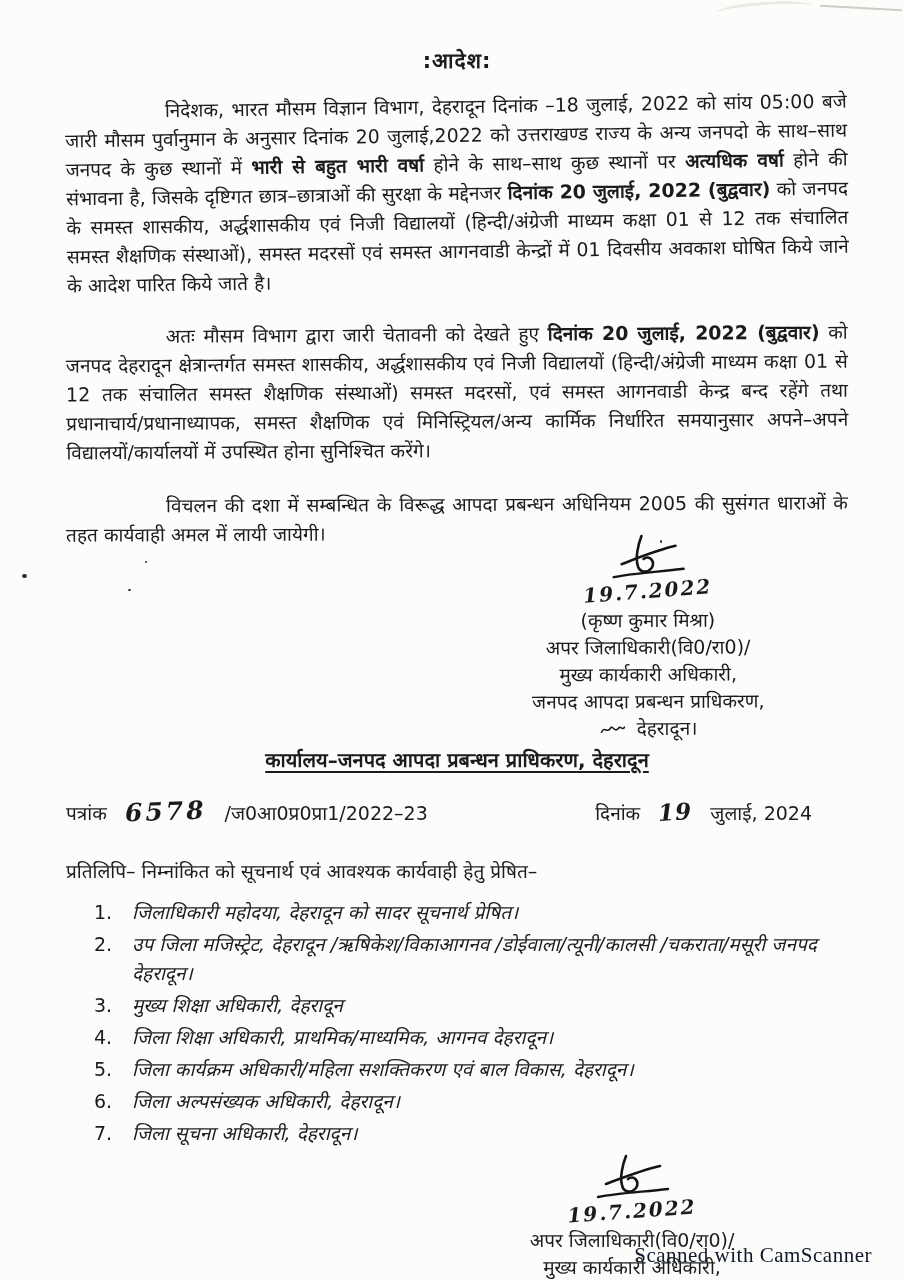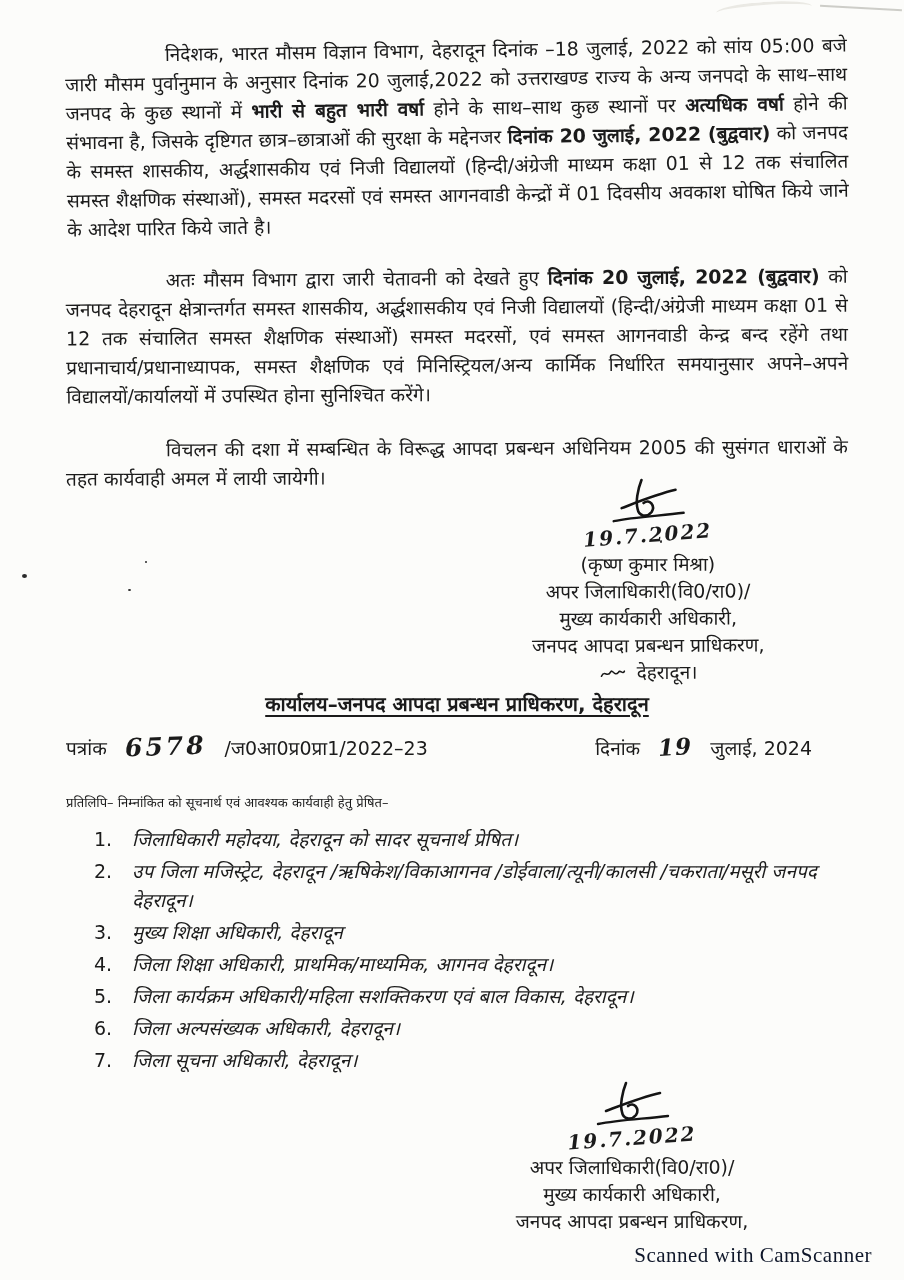--- a/index.html
+++ b/index.html
@@ -35,39 +35,39 @@
   .sig-date{
     font-family:"DejaVu Serif",serif;font-style:italic;font-weight:bold;
     font-size:20px;letter-spacing:2px;transform:rotate(-4deg);
     margin:-6px 0 2px 0;
   }
   .sig-name{line-height:27px;}
   .sig-line .squig{vertical-align:middle;margin-right:5px;}
   .office-heading{
     text-align:center;font-weight:bold;font-size:20px;
     text-decoration:underline;text-underline-offset:4px;
-    margin:4px 0 15px 0;
+    margin:4px 0 24px 0;
   }
   .letter-row{
     display:flex;align-items:baseline;font-size:19px;
     padding-right:36px;margin-bottom:4px;
   }
   .hand-num{
     font-family:"DejaVu Serif",serif;font-style:italic;font-weight:bold;
     font-size:25px;letter-spacing:3px;display:inline-block;
     transform:rotate(-2deg);margin:0 12px;
   }
   .hand-day{
     font-family:"DejaVu Serif",serif;font-style:italic;font-weight:bold;
     font-size:23px;letter-spacing:1px;display:inline-block;
     transform:rotate(-3deg);margin:0 12px;
   }
   .letter-left{flex:1;}
   .letter-right{white-space:nowrap;}
-  .copy-line{font-size:13px;margin:32px 0 14px 0;}
+  .copy-line{font-size:19px;margin:32px 0 14px 0;}
   .recipients{list-style:none;margin:0 0 0 28px;padding:0;}
   .recipients li{
     display:flex;gap:16px;font-size:19px;line-height:29px;margin-bottom:3px;
   }
   .recipients .num{min-width:22px;}
   .recipients .rec-text{flex:1;font-style:italic;}
   .footer{
     position:absolute;right:32px;bottom:12px;
     font-family:Liberation Serif, serif;font-size:21px;color:#0f172a;
     letter-spacing:0.5px;
@@ -92,20 +92,21 @@
 
 <div class="page">
   <div class="smudge1"></div>
   <div class="smudge2"></div>
   <div class="speck sp1"></div>
   <div class="speck sp2"></div>
   <div class="speck sp3"></div>
   <div class="speck sp4"></div>
 
   <div class="content">
+    <div class="doc-title">:आदेश:</div>
 
     <div id="order-paragraphs">
         <p class="para tilt1"><span>निदेशक, भारत मौसम विज्ञान विभाग, देहरादून दिनांक –18 जुलाई, 2022 को सांय 05:00 बजे जारी मौसम पुर्वानुमान के अनुसार दिनांक 20 जुलाई,2022 को उत्तराखण्ड राज्य के अन्य जनपदो के साथ–साथ जनपद के कुछ स्थानों में </span><b>भारी से बहुत भारी वर्षा</b><span> होने के साथ–साथ कुछ स्थानों पर </span><b>अत्यधिक वर्षा</b><span> होने की संभावना है, जिसके दृष्टिगत छात्र–छात्राओं की सुरक्षा के मद्देनजर </span><b>दिनांक 20 जुलाई, 2022 (बुद्ववार)</b><span> को जनपद के समस्त शासकीय, अर्द्धशासकीय एवं निजी विद्यालयों (हिन्दी/अंग्रेजी माध्यम कक्षा 01 से 12 तक संचालित समस्त शैक्षणिक संस्थाओं), समस्त मदरसों एवं समस्त आगनवाडी केन्द्रों में 01 दिवसीय अवकाश घोषित किये जाने के आदेश पारित किये जाते है।</span></p>
         <p class="para tilt2"><span>अतः मौसम विभाग द्वारा जारी चेतावनी को देखते हुए </span><b>दिनांक 20 जुलाई, 2022 (बुद्ववार)</b><span> को जनपद देहरादून क्षेत्रान्तर्गत समस्त शासकीय, अर्द्धशासकीय एवं निजी विद्यालयों (हिन्दी/अंग्रेजी माध्यम कक्षा 01 से 12 तक संचालित समस्त शैक्षणिक संस्थाओं) समस्त मदरसों, एवं समस्त आगनवाडी केन्द्र बन्द रहेंगे तथा प्रधानाचार्य/प्रधानाध्यापक, समस्त शैक्षणिक एवं मिनिस्ट्रियल/अन्य कार्मिक निर्धारित समयानुसार अपने–अपने विद्यालयों/कार्यालयों में उपस्थित होना सुनिश्चित करेंगे।</span></p>
         <p class="para tilt3"><span>विचलन की दशा में सम्बन्धित के विरूद्ध आपदा प्रबन्धन अधिनियम 2005 की सुसंगत धाराओं के तहत कार्यवाही अमल में लायी जायेगी।</span></p>
       </div>
 
     <div class="sig-block first">
       <span id="sig1-svg-slot">
   <svg class="sig-svg" width="96" height="52" viewBox="0 0 96 52">

